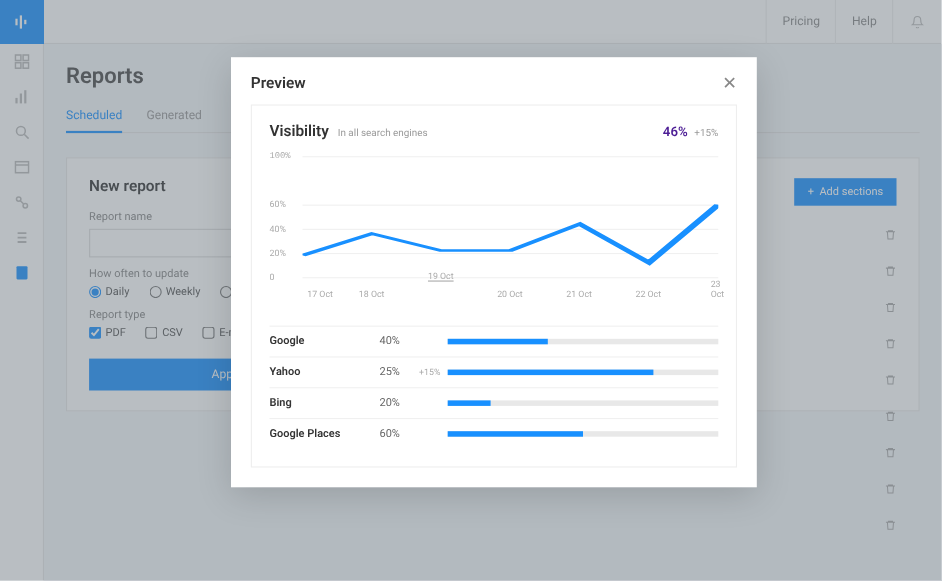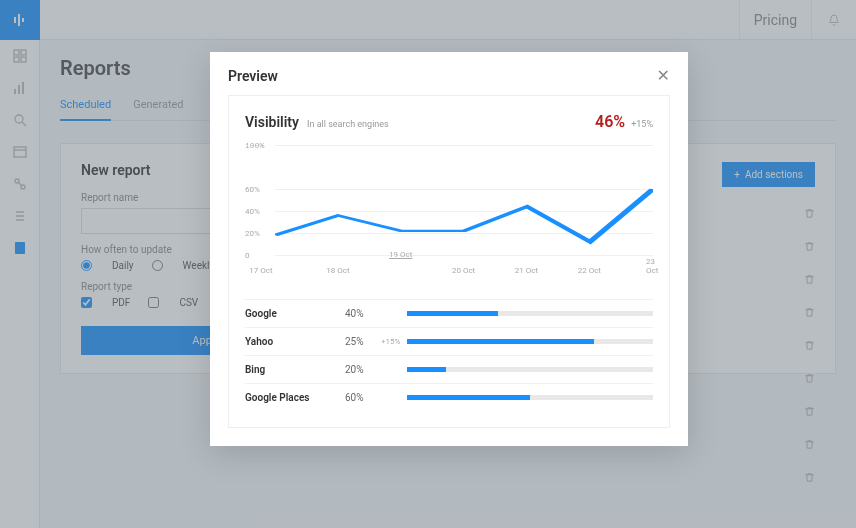--- a/index.html
+++ b/index.html
@@ -1,54 +1,54 @@
 <!DOCTYPE html>
 <html><head>
 <meta charset="utf-8">
 <style>
 *{box-sizing:border-box;margin:0;padding:0;font-family:-apple-system,BlinkMacSystemFont,"Segoe UI",Roboto,sans-serif}
 body{background:#f5f7fa;width:856px;height:528px;overflow:hidden;position:relative}
 .topbar{height:40px;background:#fff;border-bottom:1px solid #e8e8e8;display:flex;align-items:center}
 .logo-box{width:40px;height:40px;background:#1890ff;display:flex;align-items:center;justify-content:center}
 .logo-box svg{fill:#fff}
 .top-spacer{flex:1}
-.top-link{font-size:14px;color:#888;padding:0 14px;height:40px;display:flex;align-items:center;border-left:1px solid #eee;cursor:pointer}
+.top-link{font-size:11px;color:#888;padding:0 14px;height:40px;display:flex;align-items:center;border-left:1px solid #eee;cursor:pointer}
 .top-link.email{font-size:9px}
 .bell-box{padding:0 16px;height:40px;display:flex;align-items:center;border-left:1px solid #eee}
 .sidebar{position:absolute;left:0;top:40px;width:40px;height:488px;background:#fff;border-right:1px solid #e8e8e8;display:flex;flex-direction:column;align-items:center;padding-top:8px;gap:16px}
 .side-ic{width:16px;height:16px;display:flex;align-items:center;justify-content:center;color:#bbb}
 .side-ic.active{color:#1890ff}
 .main{position:absolute;left:40px;top:40px;right:0;padding:16px 20px}
 h1{font-size:20px;color:#4a4a4a;font-weight:600;margin-bottom:18px}
 .tabs{display:flex;gap:22px;border-bottom:1px solid #e5e5e5;margin-bottom:22px}
 .tab{font-size:11px;padding-bottom:8px;color:#999;cursor:pointer}
 .tab.active{color:#1890ff;border-bottom:2px solid #1890ff;margin-bottom:-1px}
 .panel{background:#fff;border:1px solid #e8e8e8;padding:18px 20px;position:relative}
 .add-btn{position:absolute;right:20px;top:18px;background:#1890ff;color:#fff;font-size:10px;padding:7px 12px;border:none;cursor:pointer}
 .panel-title{font-size:14px;font-weight:600;color:#333;margin-bottom:14px}
 .flabel{font-size:10px;color:#888;margin-bottom:5px;margin-top:10px}
 .tinput{width:100%;max-width:300px;height:26px;border:1px solid #ddd;padding:0 6px;font-size:11px}
 .radios,.checks{display:flex;gap:18px;margin-top:4px}
-.radios label,.checks label{font-size:10px;color:#555;display:flex;align-items:center;gap:20px;cursor:pointer}
+.radios label,.checks label{font-size:10px;color:#555;display:flex;align-items:center;gap:4px;cursor:pointer}
 .radios input,.checks input{accent-color:#1890ff;width:11px;height:11px}
 .apply{margin-top:18px;background:#1890ff;color:#fff;border:none;font-size:11px;padding:8px 0;width:250px;cursor:pointer}
 .trash-col{position:absolute;right:20px;top:60px;display:flex;flex-direction:column;gap:14px}
 .trash{color:#aaa;cursor:pointer}
 .overlay{position:absolute;inset:0;background:rgba(100,110,120,.45)}
 .modal{position:absolute;left:210px;top:52px;width:478px;background:#fff;box-shadow:0 8px 30px rgba(0,0,0,.15)}
 .mhead{display:flex;align-items:center;padding:14px 18px 10px}
 .mhead h2{font-size:14px;font-weight:600;color:#333}
 .mhead .sp{flex:1}
 .close{color:#888;cursor:pointer;font-size:16px}
 .mcard{border:1px solid #eee;margin:0 18px 18px;padding:16px}
 .vhead{display:flex;align-items:baseline;margin-bottom:14px}
 .vtitle{font-size:14px;font-weight:600;color:#333}
 .vsub{font-size:9px;color:#999;margin-left:8px}
 .vsp{flex:1}
-.vpct{font-size:16px;font-weight:600;color:#b91c1c}
+.vpct{font-size:12px;font-weight:600;color:#4c1d95}
 .vdel{font-size:9px;color:#999;margin-left:6px}
 .chart{position:relative;height:130px;margin-bottom:10px}
 .ylab{position:absolute;font-size:8px;color:#aaa;left:0;transform:translateY(-50%)}
 .xlab{position:absolute;font-size:8px;color:#aaa;bottom:0;transform:translateX(-50%)}
 .grid{position:absolute;left:30px;right:0;top:0;height:110px}
 .gline{position:absolute;left:0;right:0;border-top:1px solid #f0f0f0}
 svg.line{position:absolute;left:30px;top:0;width:calc(100% - 30px);height:110px}
 svg.line path{fill:none;stroke:#1890ff;stroke-width:2}
 .engines{margin-top:24px}
 .erow{display:flex;align-items:center;padding:8px 0;border-top:1px solid #f0f0f0}
@@ -64,20 +64,21 @@
 <div class="topbar">
   <div class="logo-box">
     <svg width="16" height="16" viewBox="0 0 16 16">
         <rect x="2" y="5" width="2" height="6"></rect>
         <rect x="6" y="2" width="2" height="12"></rect>
         <rect x="10" y="6" width="2" height="4"></rect>
       </svg>
   </div>
   <div class="top-spacer"></div>
   <div class="top-link">Pricing</div>
+  <div class="top-link">Help</div>
   <div class="bell-box">
     <svg width="12" height="12" viewBox="0 0 24 24" fill="none" stroke="#bbb" stroke-width="2">
         <path d="M18 8a6 6 0 10-12 0c0 7-3 9-3 9h18s-3-2-3-9"></path>
         <path d="M14 21a2 2 0 11-4 0"></path>
       </svg>
   </div>
 </div>
 
 <div class="sidebar">
   <div class="side-ic">
@@ -228,21 +229,21 @@
           <path id="linepath" d="M0,82 L16.666666666666664,64 L33.33333333333333,78 L50,78 L66.66666666666666,56 L83.33333333333334,88 L100,40"></path>
         </svg>
       <div id="ylabs">
           <div class="ylab" style="top: 110px;">0</div>
           <div class="ylab" style="top: 88px;">20%</div>
           <div class="ylab" style="top: 66px;">40%</div>
           <div class="ylab" style="top: 44px;">60%</div>
           <div class="ylab" style="top: 0px; font-family: Liberation Mono, monospace;">100%</div>
         </div>
       <div id="xlabs">
-          <div class="xlab" style="left: 16px; bottom: 0px;">17 Oct</div>
+          <div class="xlab" style="left: 46px; bottom: 0px;">17 Oct</div>
           <div class="xlab" style="left: 92.8667px; bottom: 0px;">18 Oct</div>
           <div class="xlab" style="left: 155.733px; bottom: 16px; text-decoration: underline;">19 Oct</div>
           <div class="xlab" style="left: 218.6px; bottom: 0px;">20 Oct</div>
           <div class="xlab" style="left: 281.467px; bottom: 0px;">21 Oct</div>
           <div class="xlab" style="left: 344.333px; bottom: 0px;">22 Oct</div>
           <div class="xlab" style="left: 407.2px; bottom: 0px;">23 Oct</div>
         </div>
     </div>
     <div class="engines" id="engines">
         <div class="erow">

